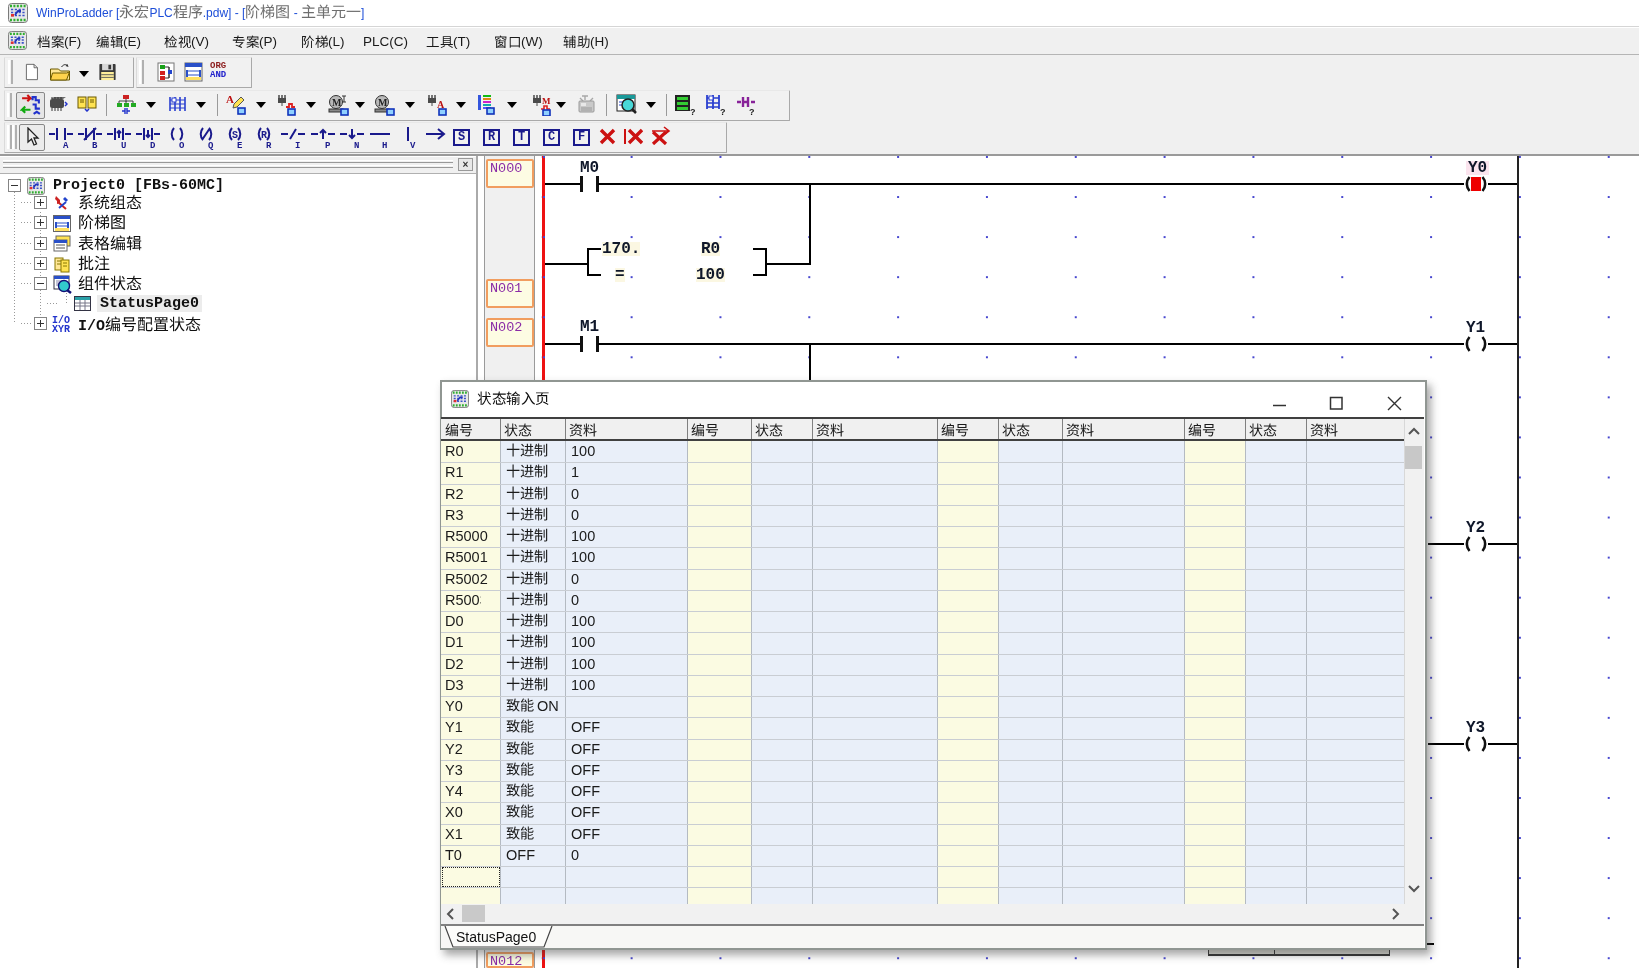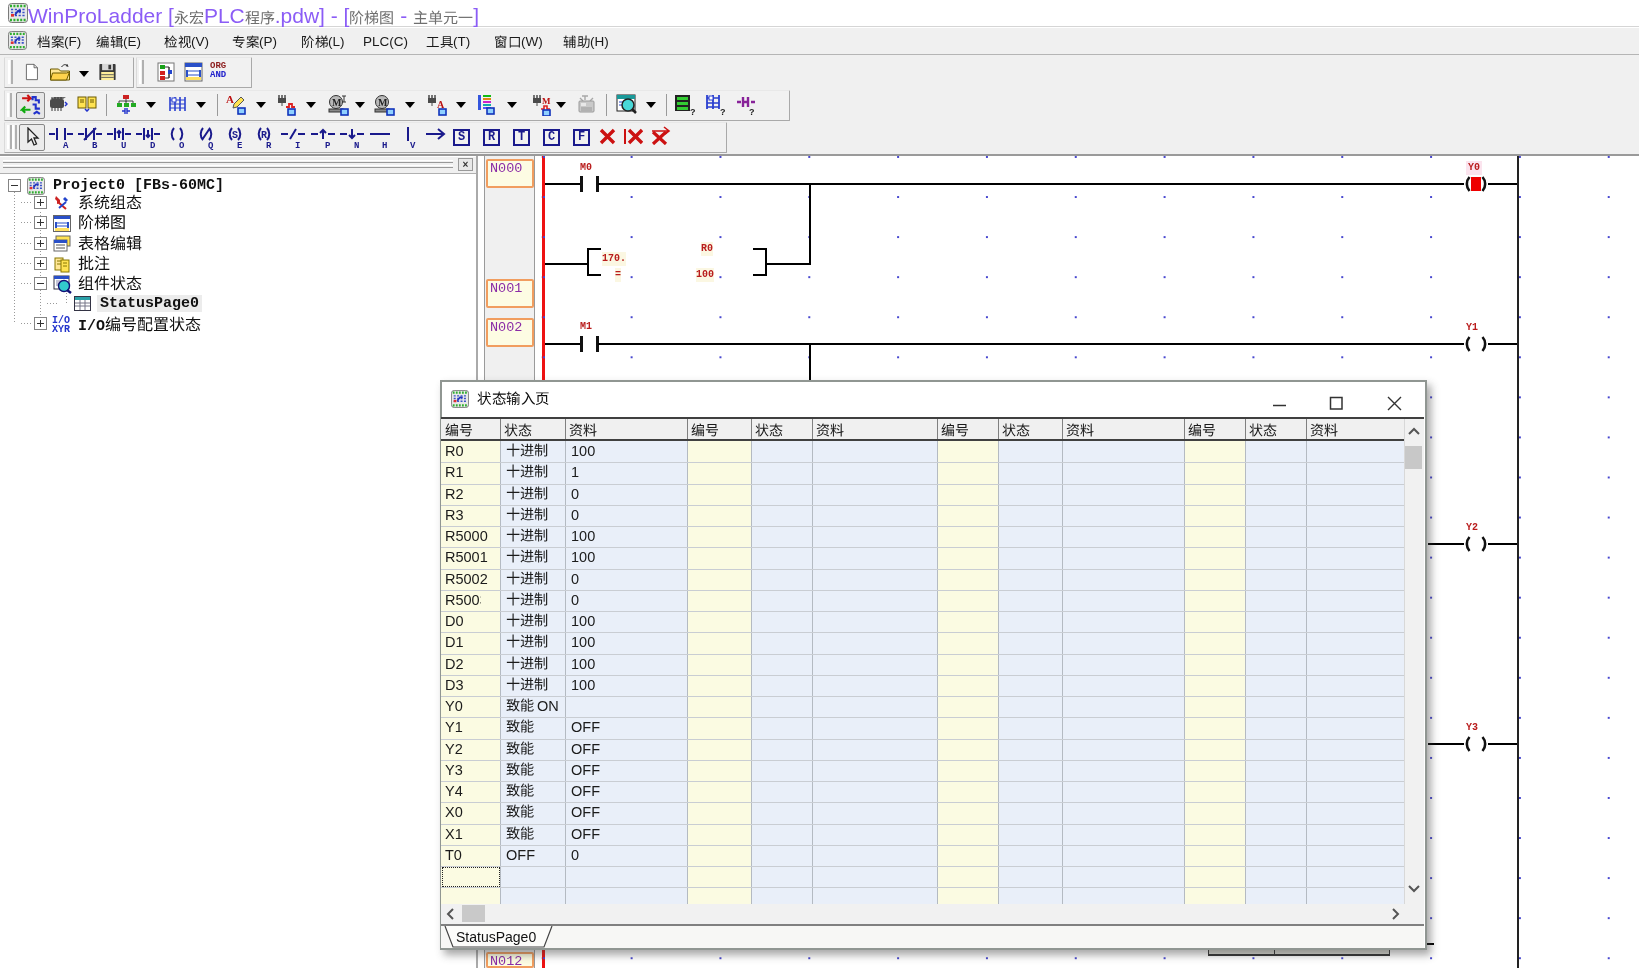--- a/index.html
+++ b/index.html
@@ -1,20 +1,20 @@
 <!DOCTYPE html>
 <html><head><meta charset="utf-8"><style>
 
 *{margin:0;padding:0;box-sizing:border-box}
 body{width:1639px;height:968px;position:relative;overflow:hidden;background:#fff;
  font-family:"Liberation Sans",sans-serif;-webkit-font-smoothing:antialiased}
 .ab{position:absolute}
 .k{display:inline-block}
 .mono{font-family:"Liberation Mono",monospace}
-.blab{color:#b91c1c;font-family:"Liberation Mono",monospace;font-weight:bold;font-size:10px;line-height:14px;position:absolute}
+.blab{color:#0f172a;font-family:"Liberation Mono",monospace;font-weight:bold;font-size:16px;line-height:14px;position:absolute}
 .nbox{position:absolute;left:486px;width:48px;height:29px;background:#fdfce3;border:2px solid #f19d5f;border-radius:2px;
  color:#8b2da6;font-family:"Liberation Mono",monospace;font-size:13.5px;padding:0 0 0 2px;letter-spacing:0px}
 .hl{position:absolute;background:#000;height:2px}
 .vl{position:absolute;background:#000;width:2px}
 .tbsep{position:absolute;width:1px;background:#9a9a9a;top:4px;bottom:4px}
 .dar{display:inline-block;width:0;height:0;border-left:5px solid transparent;border-right:5px solid transparent;border-top:6px solid #000;position:absolute}
 .grp{position:absolute;background:#f1f1f1;border:1px solid #a9a9a9;border-top-color:#e8e8e8;border-left-color:#dadada;border-radius:1px}
 .grip{position:absolute;width:5px;border-left:2px solid #fff;border-right:2px solid #b0b0b0}
 .cell{position:absolute;overflow:hidden;white-space:nowrap;font-size:14.5px;color:#1b1b1b;padding:0 0 0 4px}
 </style></head><body>
@@ -70,21 +70,21 @@
     </defs>
   </svg>
 <div class="ab" style="left:0;top:0;width:1639px;height:27px;background:#fff;border-bottom:1px solid #d5d5d5"></div>
 <svg class="ab" style="left:8px;top:3px" width="20" height="20" viewBox="0 0 20 20">
     <rect x="0.5" y="0.5" width="19" height="19" rx="3" fill="#e8e8e8" stroke="#7a7a7a"></rect>
     <path d="M2 3h16M2 17h16" stroke="#2fae2f" stroke-width="2.4" stroke-dasharray="2 1.4"></path>
     <path d="M3 6.5h14M3 9.5h14M3 12.5h14" stroke="#3a52c8" stroke-width="1.6" stroke-dasharray="2.2 1.6"></path>
     <path d="M7 12l3-4h3" stroke="#2233bb" stroke-width="1.8" fill="none"></path>
     <rect x="3" y="11" width="3" height="2.6" fill="#e03030"></rect>
   </svg>
-<div class="ab" style="left:28px;top:4px;font-size:21px;color:#8b5cf6">WinProLadder [<svg class="k" style="width:15px;height:15px;vertical-align:-2px" viewBox="0 0 100 100" fill="#6e6e6e">
+<div class="ab" style="left:36px;top:4px;font-size:12px;color:#1d4ed8">WinProLadder [<svg class="k" style="width:15px;height:15px;vertical-align:-2px" viewBox="0 0 100 100" fill="#6e6e6e">
       <use href="#u6C38"></use>
     </svg><svg class="k" style="width:15px;height:15px;vertical-align:-2px" viewBox="0 0 100 100" fill="#6e6e6e">
       <use href="#u5B8F"></use>
     </svg>PLC<svg class="k" style="width:15px;height:15px;vertical-align:-2px" viewBox="0 0 100 100" fill="#6e6e6e">
       <use href="#u7A0B"></use>
     </svg><svg class="k" style="width:15px;height:15px;vertical-align:-2px" viewBox="0 0 100 100" fill="#6e6e6e">
       <use href="#u5E8F"></use>
     </svg>.pdw] - [<svg class="k" style="width:15px;height:15px;vertical-align:-2px" viewBox="0 0 100 100" fill="#6e6e6e">
       <use href="#u9636"></use>
     </svg><svg class="k" style="width:15px;height:15px;vertical-align:-2px" viewBox="0 0 100 100" fill="#6e6e6e">
@@ -565,21 +565,21 @@
 <div class="blab" style="left:1466px;top:161px;background:#fbe4ee;padding:0 2px">Y0</div>
 <div class="hl" style="left:545px;top:263px;width:44px"></div>
 <div class="vl" style="left:587px;top:248px;height:28px"></div>
 <div class="hl" style="left:587px;top:248px;width:14px"></div>
 <div class="hl" style="left:587px;top:274px;width:14px"></div>
 <div class="vl" style="left:765px;top:248px;height:28px"></div>
 <div class="hl" style="left:753px;top:248px;width:14px"></div>
 <div class="hl" style="left:753px;top:274px;width:14px"></div>
 <div class="hl" style="left:766px;top:263px;width:45px"></div>
 <div class="vl" style="left:809px;top:184px;height:81px"></div>
-<div class="blab" style="left:602px;top:252px;background:#fbf7e2">170.</div>
+<div class="blab" style="left:602px;top:242px;background:#fbf7e2">170.</div>
 <div class="blab" style="left:615px;top:268px;background:#fbf7e2">=</div>
 <div class="blab" style="left:701px;top:242px;background:#fbf7e2">R0</div>
 <div class="blab" style="left:696px;top:268px;background:#fbf7e2">100</div>
 <div class="hl" style="left:545px;top:343px;width:36px"></div>
 <div class="ab" style="left:580px;top:336px;width:3px;height:16px;background:#111"></div>
 <div class="ab" style="left:596px;top:336px;width:3px;height:16px;background:#111"></div>
 <div class="hl" style="left:598px;top:343px;width:866px"></div>
 <svg class="ab" style="left:1463px;top:336px" width="26" height="16" viewBox="0 0 26 16">
     <path d="M6.5 1a10.5 10.5 0 0 0 0 14M19.5 1a10.5 10.5 0 0 1 0 14" stroke="#111" stroke-width="2.6" fill="none"></path>
   </svg>

